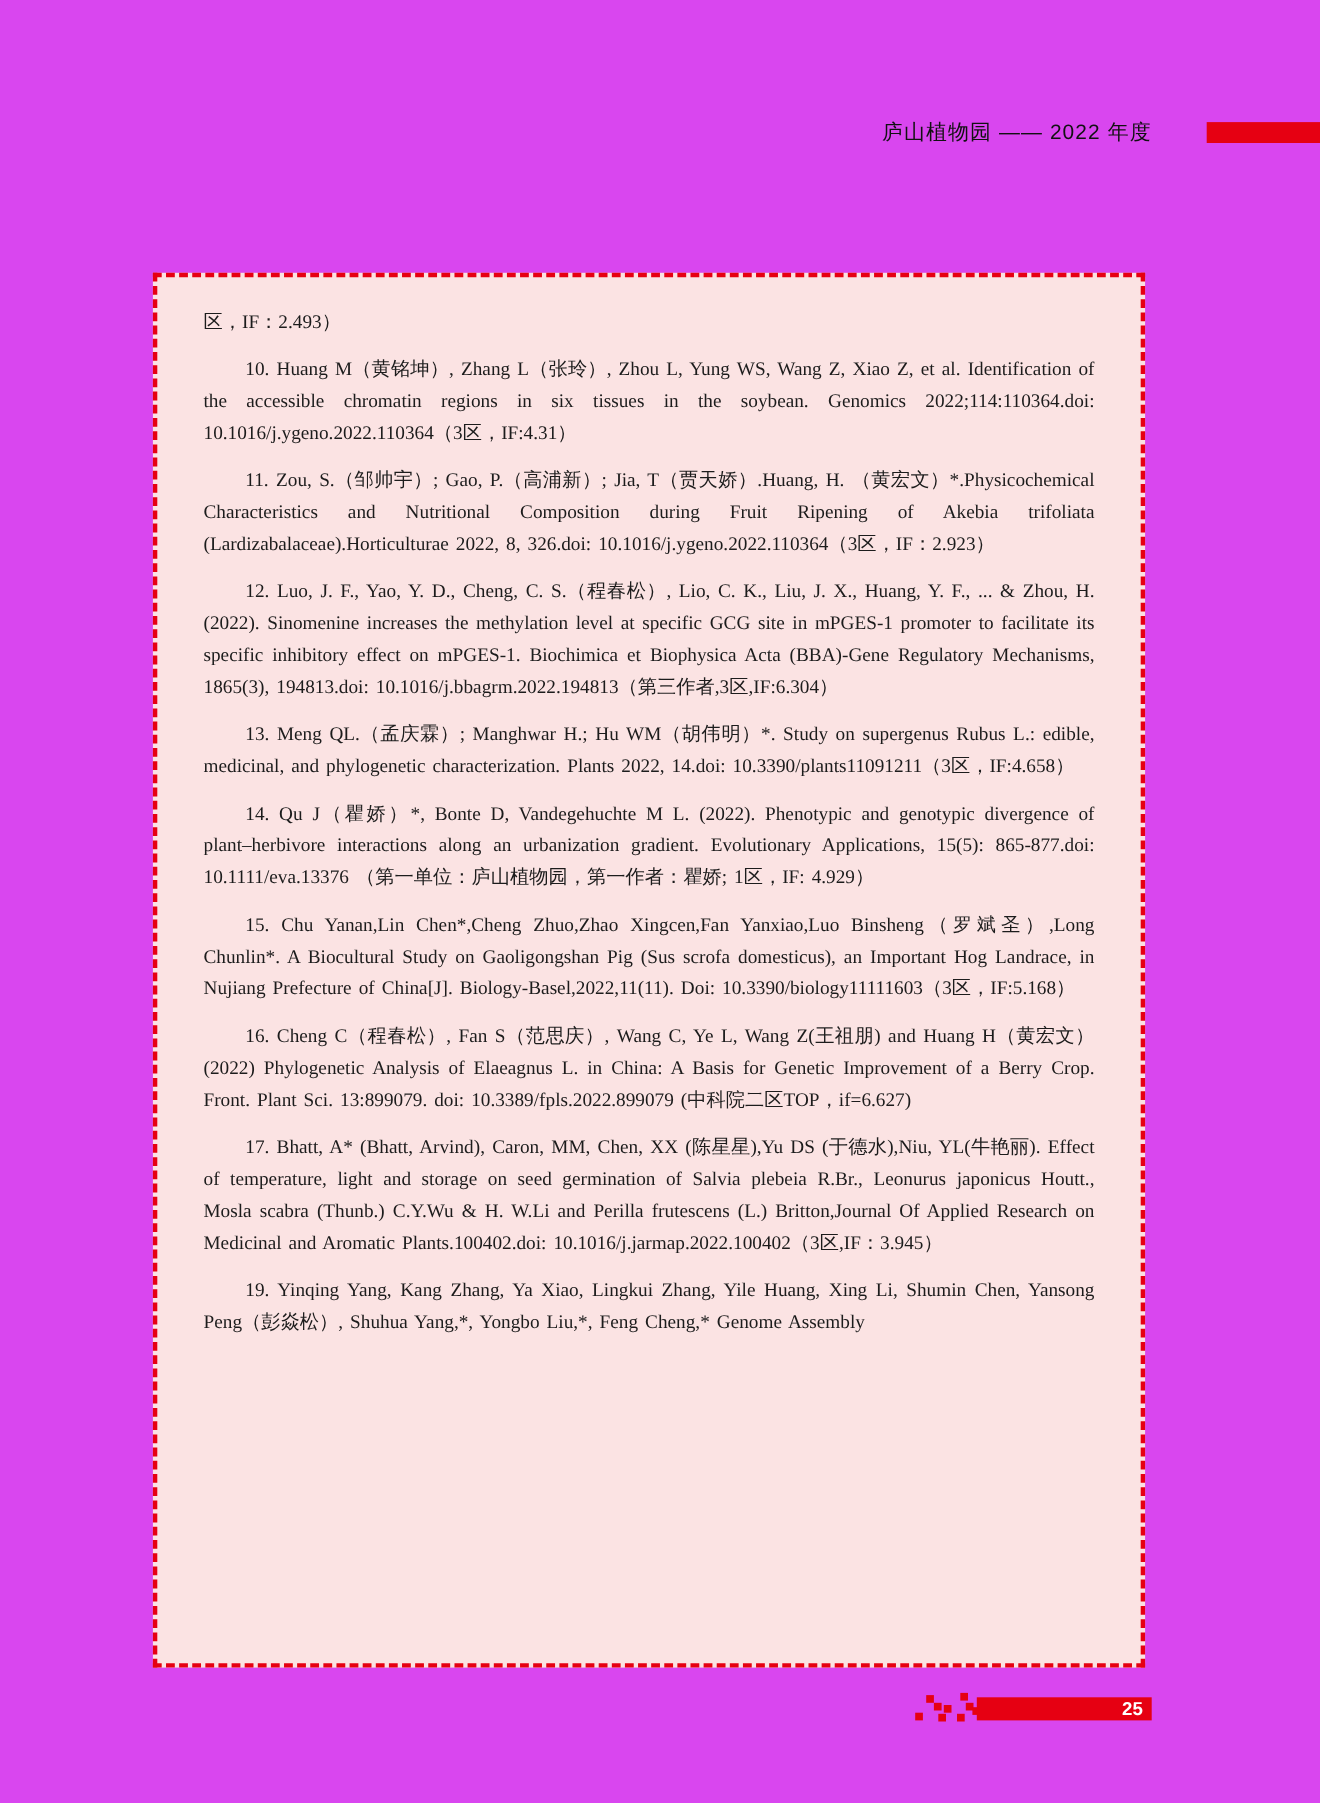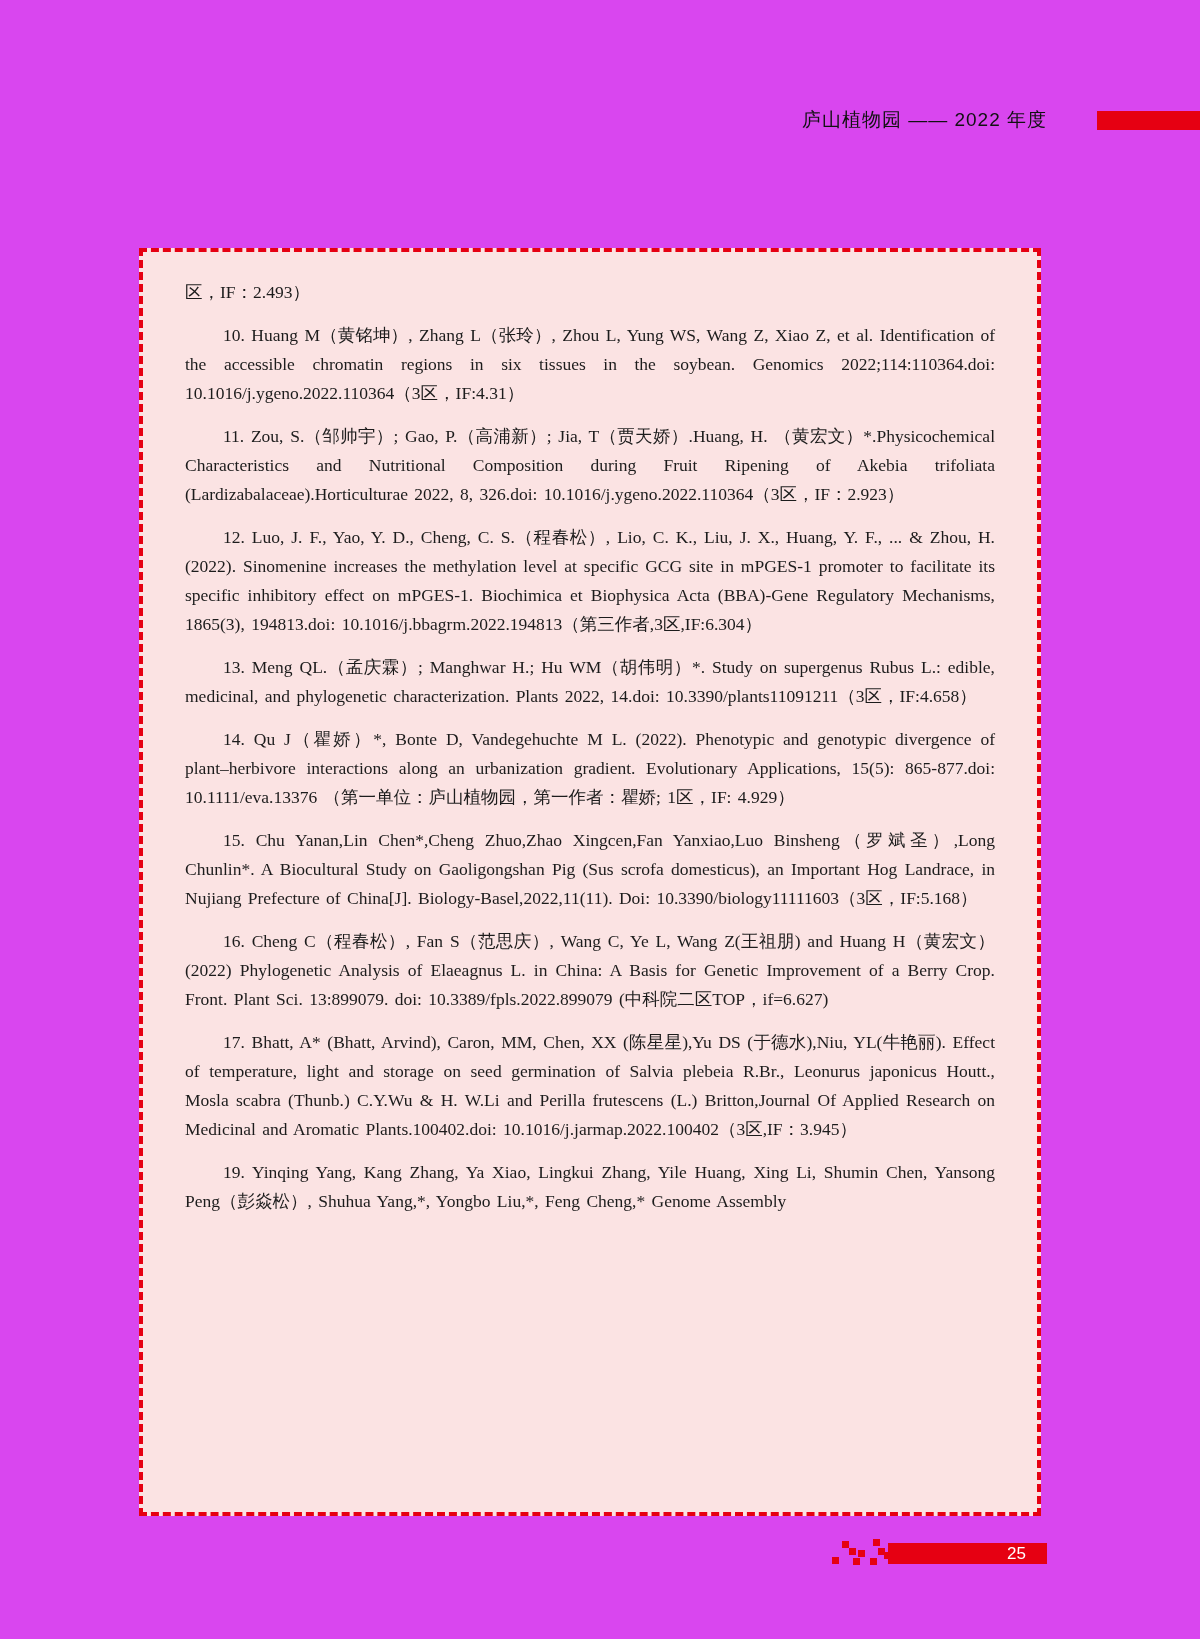--- a/index.html
+++ b/index.html
@@ -70,22 +70,23 @@
     left:888px;
     top:1543px;
     width:159px;
     height:21px;
     box-sizing:border-box;
     background:#e60012;
     color:#ffffff;
     font-size:17px;
     line-height:21px;
     text-align:right;
-    padding-right:21px;
+    padding-right:8px;
     font-family:"Liberation Sans","DejaVu Sans",sans-serif;
+    font-weight:bold;
   }
 </style>
 </head>
 <body>
 
 <div class="page">
 
   <div class="header-title">庐山植物园 —— 2022 年度</div>
   <div class="header-bar"></div>
 

